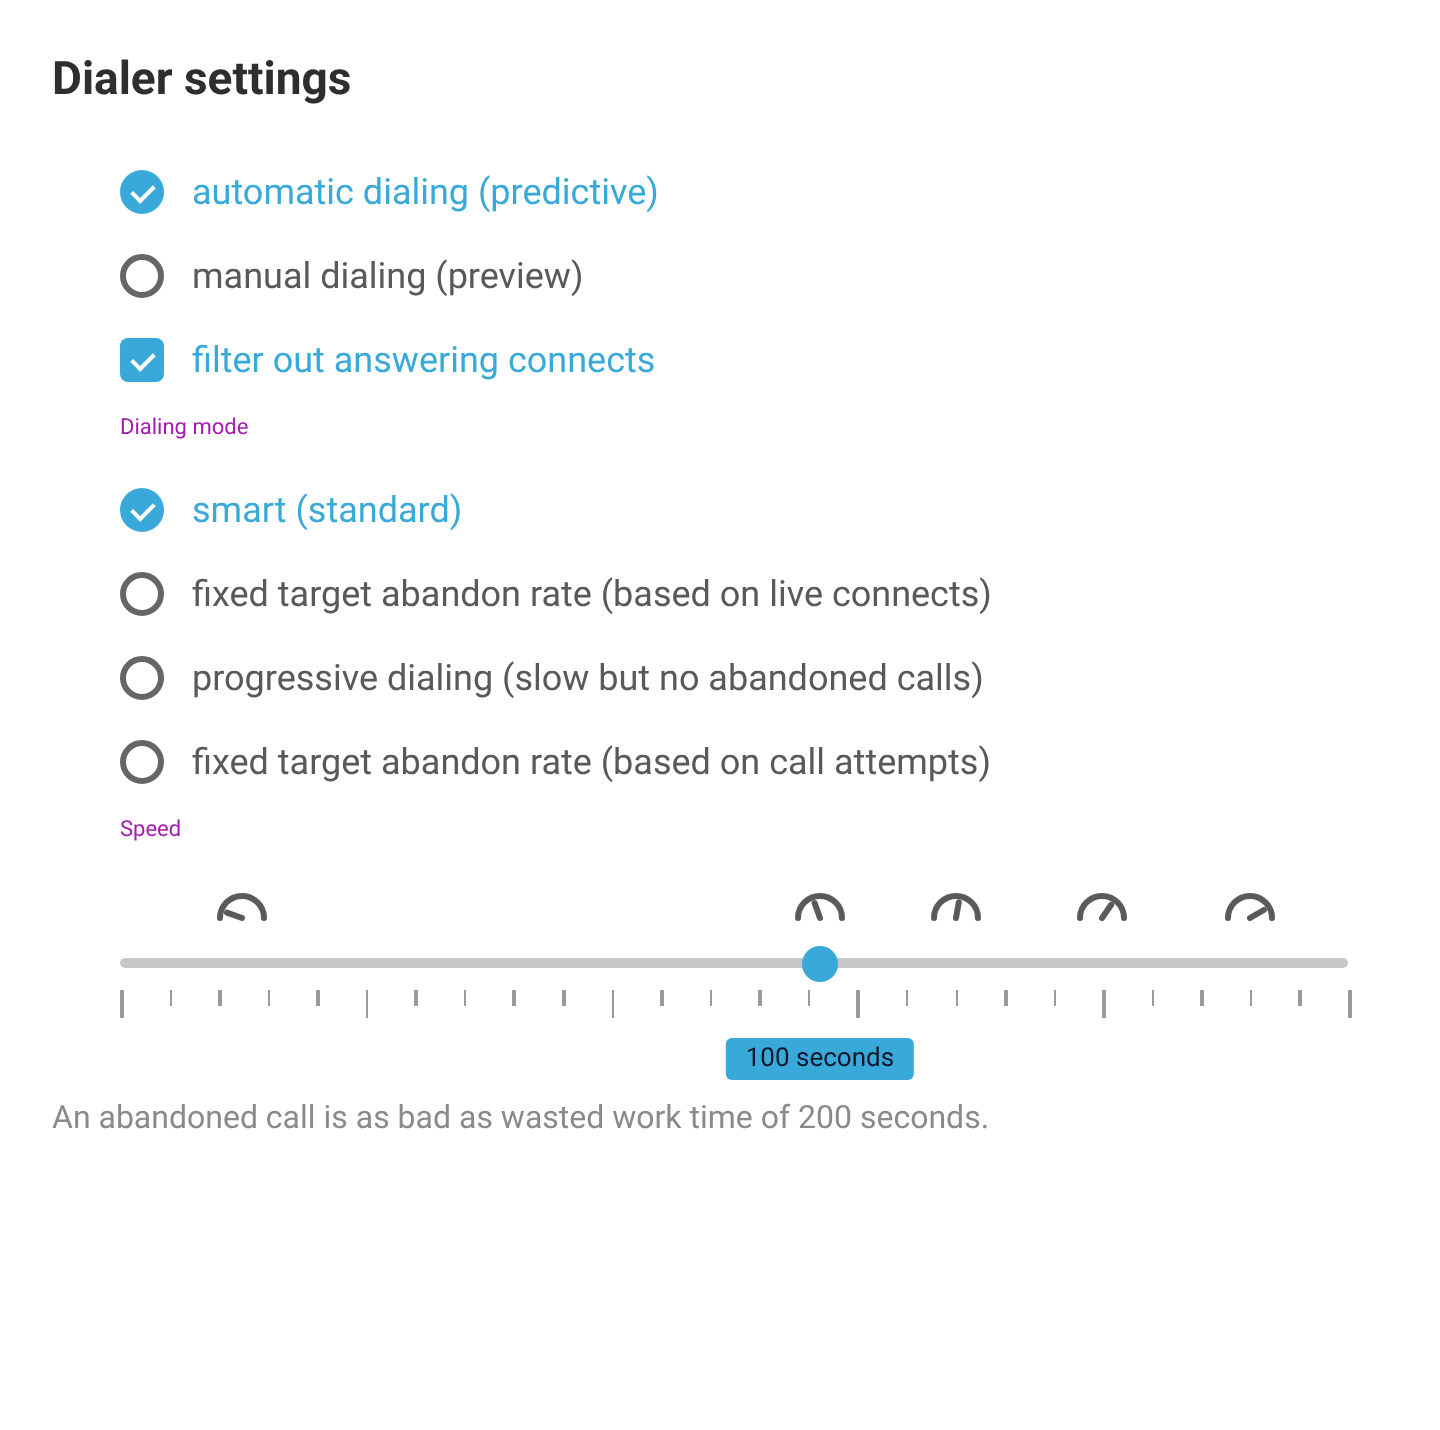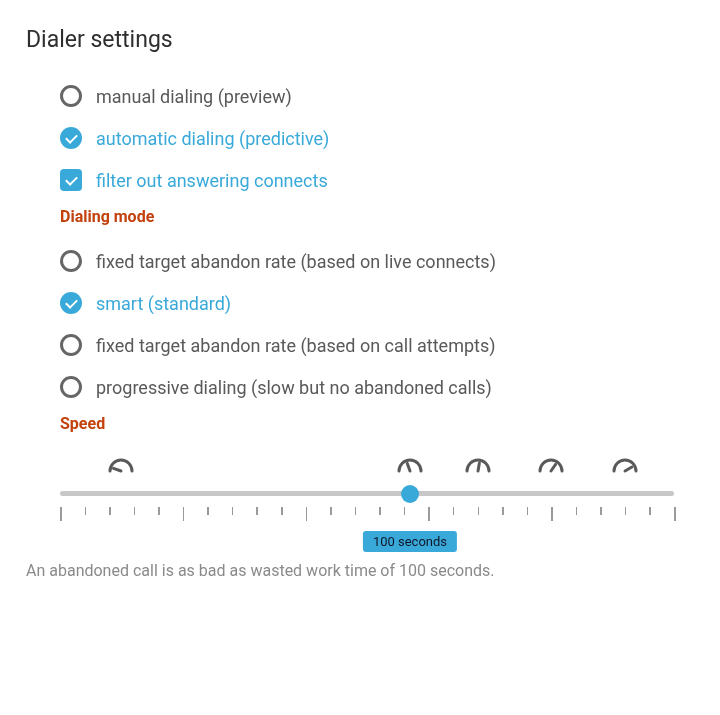--- a/index.html
+++ b/index.html
@@ -12,28 +12,28 @@
   *{box-sizing:border-box;}
   body{
     margin:0;
     padding:26px 26px 0 26px;
     width:720px;
     font-family:Roboto, "Helvetica Neue", Arial, sans-serif;
     color:var(--text-mid);
   }
   h1{
     font-size:23px;
-    font-weight:400;
+    font-weight:700;
     color:var(--text-dark);
     margin:0 0 22px 0;
   }
   .section-label{
-    font-size:16px;
-    font-weight:700;
-    color:#c2410c;
+    font-size:11px;
+    font-weight:400;
+    color:#a21caf;
     margin:6px 0 14px 34px;
   }
 
   
   .optlist{margin-left:34px;}
   .opt{
     display:flex;
     align-items:center;
     gap:14px;
     padding:10px 0;
@@ -148,50 +148,50 @@
     margin-left:0;
   }
 </style>
 </head>
 <body>
 
 <h1>Dialer settings</h1>
 
 <div class="optlist">
   <div class="opt">
-    <span class="radio"></span>
-    <span class="opt-label">manual dialing (preview)</span>
-  </div>
-  <div class="opt">
     <span class="radio sel"></span>
     <span class="opt-label sel">automatic dialing (predictive)</span>
   </div>
   <div class="opt">
+    <span class="radio"></span>
+    <span class="opt-label">manual dialing (preview)</span>
+  </div>
+  <div class="opt">
     <span class="check"></span>
     <span class="opt-label sel">filter out answering connects</span>
   </div>
 </div>
 
 <div class="section-label">Dialing mode</div>
 <div class="optlist">
   <div class="opt">
-    <span class="radio"></span>
-    <span class="opt-label">fixed target abandon rate (based on live connects)</span>
-  </div>
-  <div class="opt">
     <span class="radio sel"></span>
     <span class="opt-label sel">smart (standard)</span>
   </div>
   <div class="opt">
     <span class="radio"></span>
+    <span class="opt-label">fixed target abandon rate (based on live connects)</span>
+  </div>
+  <div class="opt">
+    <span class="radio"></span>
+    <span class="opt-label">progressive dialing (slow but no abandoned calls)</span>
+  </div>
+  <div class="opt">
+    <span class="radio"></span>
     <span class="opt-label">fixed target abandon rate (based on call attempts)</span>
-  </div>
-  <div class="opt">
-    <span class="radio"></span>
-    <span class="opt-label">progressive dialing (slow but no abandoned calls)</span>
   </div>
 </div>
 
 <div class="section-label">Speed</div>
 <div class="speed-wrap">
 
   <div class="gauge-row" id="gauge-row">
 
   <span class="gauge" style="left: 10%; transform: translateX(-50%);"><svg width="28" height="20" viewBox="0 0 28 20">
           <path d="M3 16 A11 11 0 0 1 25 16" fill="none" stroke="#5a5a5a" stroke-width="3" stroke-linecap="round"></path>
@@ -244,13 +244,13 @@
         <div class="tick" style="left: 88%;"></div>
         <div class="tick" style="left: 92%;"></div>
         <div class="tick" style="left: 96%;"></div>
         <div class="tick big" style="left: 100%;"></div>
       </div>
     <div class="bubble" id="bubble" style="left: 57%;">100 seconds</div>
   </div>
 
 </div>
 
-<div class="caption">An abandoned call is as bad as wasted work time of 100 seconds.</div>
+<div class="caption">An abandoned call is as bad as wasted work time of 200 seconds.</div>
 
 </body></html>

